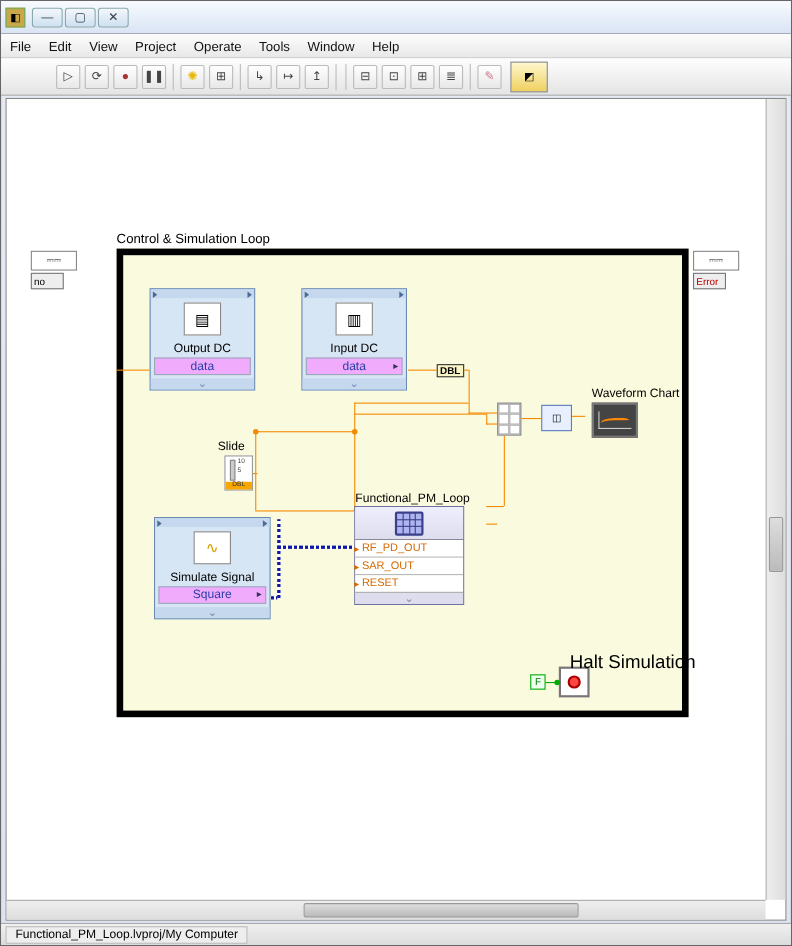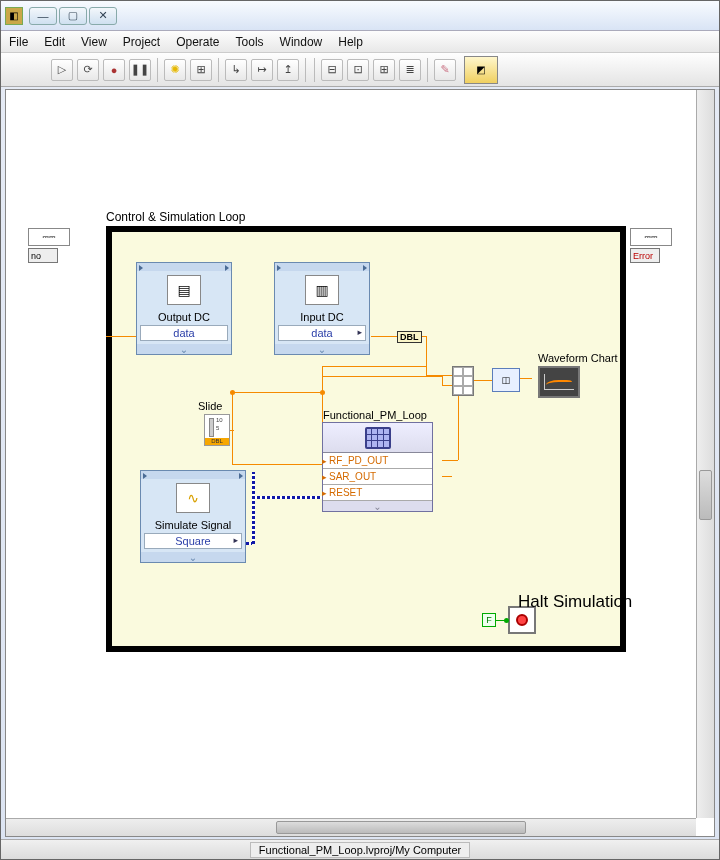--- a/index.html
+++ b/index.html
@@ -180,36 +180,37 @@
     display:flex;align-items:center;justify-content:center;
     padding:4px;
   }
   .express .iconbox .ic{
     width:34px;height:30px;background:#fff;border:1px solid #888;
     display:flex;align-items:center;justify-content:center;font-size:14px;
   }
   .express .lbl{ text-align:center;font-size:11px;color:#000;padding:2px 2px 1px;}
   .express .sub{
     margin:1px 3px 3px; font-size:11px;color:#2b3fa8;
-    border:1px solid #9ab;background:#ffffff;padding:1px 4px;text-align:center;
+    border:1px solid #9ab;background:#f0abfc;padding:1px 4px;text-align:center;
     position:relative;
   }
   .express .sub.arrow::after{
     content:"▸";position:absolute;right:3px;font-size:9px;color:#335;
   }
   .express .foot{
     height:10px;background:#c6d8ee;display:flex;align-items:center;justify-content:center;
     color:#6a8ab0;font-size:10px;
   }
 
   
   .pmloop{
     position:absolute;
-    width:111px;
+    width:100px;
     border:1px solid #7070a0;
+    margin-top:38px;
   }
   .pmloop .label{position:absolute;top:-14px;left:0;font-size:11px;white-space:nowrap;}
   .pmloop .top{
     height:30px;background:linear-gradient(#eef,#dde);
     display:flex;align-items:center;justify-content:center;border-bottom:1px solid #889;
   }
   .pmloop .top .ic{
     width:26px;height:22px;background:#3a3f8a;border-radius:2px;
     display:grid;grid-template-columns:repeat(4,1fr);grid-template-rows:repeat(3,1fr);
     gap:1px;padding:2px;
@@ -308,21 +309,21 @@
     width:3px;
   }
   .dot{position:absolute;width:5px;height:5px;border-radius:50%;}
   .dot.o{background:#f58a00;}
   .dot.g{background:#0a0;}
 
   .statusbar{
     position:absolute;left:0;right:0;bottom:0;height:20px;
     background:linear-gradient(#f0f0f0,#dcdcdc);
     border-top:1px solid #aaa;
-    display:flex;align-items:center;font-size:11px;padding:0 4px;justify-content:center;
+    display:flex;align-items:center;font-size:11px;padding:0 4px;
   }
   .statusbar .cell{
     padding:1px 8px;border:1px solid #bbb;background:#eee;
   }
 </style>
 </head>
 <body>
 
 <div class="window">
 

